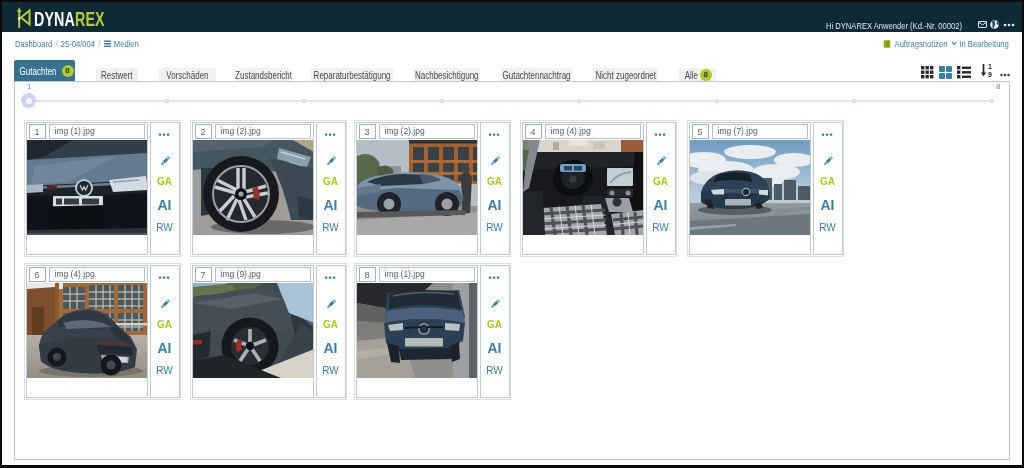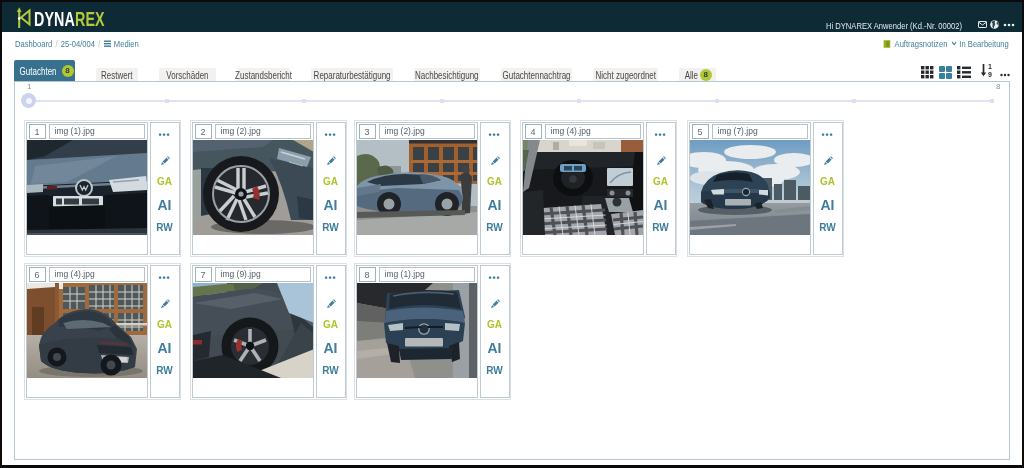--- a/index.html
+++ b/index.html
@@ -29,21 +29,21 @@
 .plab{position:absolute;top:0px;font-size:8px;color:#8a909a}
 .card{position:absolute;width:157px;height:137px;border:1px solid #dbe0e4;background:#fff}
 .main{position:absolute;left:1px;top:1px;width:122px;height:133px;border:1px solid #bfcbd3;background:#fff}
 .rail{position:absolute;left:125px;top:1px;width:30px;height:133px;border:1px solid #bfcbd3;background:#fff;display:flex;flex-direction:column;align-items:center}
 .nbox{position:absolute;left:2px;top:1px;width:17px;height:15px;border:1px solid #9fb2bb;font-size:9px;color:#5c6770;text-align:center;line-height:14px}
 .fbox{position:absolute;left:22px;top:1px;width:96px;height:15px;border:1px solid #b4c2ca;font-size:8.5px;color:#55606a;line-height:13px;padding-left:5px;white-space:nowrap;overflow:hidden}
 .img{position:absolute;left:0px;top:17px;width:120px;height:95px}
 .rdots{color:#3e7e9c;font-weight:700;font-size:9px;letter-spacing:0.8px;margin-top:8px;line-height:9px}
 .ga{color:#aec32c;font-weight:700;font-size:10px;line-height:11px;margin-top:5px}
 .ai{color:#3e7e9c;font-weight:700;font-size:14px;line-height:11px;margin-top:13px}
-.rw{color:#3e7e9c;font-weight:700;font-size:10px;line-height:11px;margin-top:11px}
+.rw{color:#3e7e9c;font-weight:400;font-size:10px;line-height:11px;margin-top:11px}
 .pen{margin-top:13px}
 </style></head>
 <body>
 <div class="header">
   <div class="logo">
       <svg width="16" height="22" viewBox="0 0 16 22">
 <path d="M3.2 4 L3.2 21" stroke="#b5c93d" stroke-width="2" fill="none"></path>
 <path d="M3.2 0.2 L5.6 5 L0.8 5 Z" fill="#b5c93d"></path>
 <path d="M13.5 3.5 L5 10.5 L13.5 17.5 Z" fill="none" stroke="#b5c93d" stroke-width="2" stroke-linejoin="miter"></path>
 <circle cx="3.2" cy="11.5" r="1.3" fill="#ffffff"></circle>

